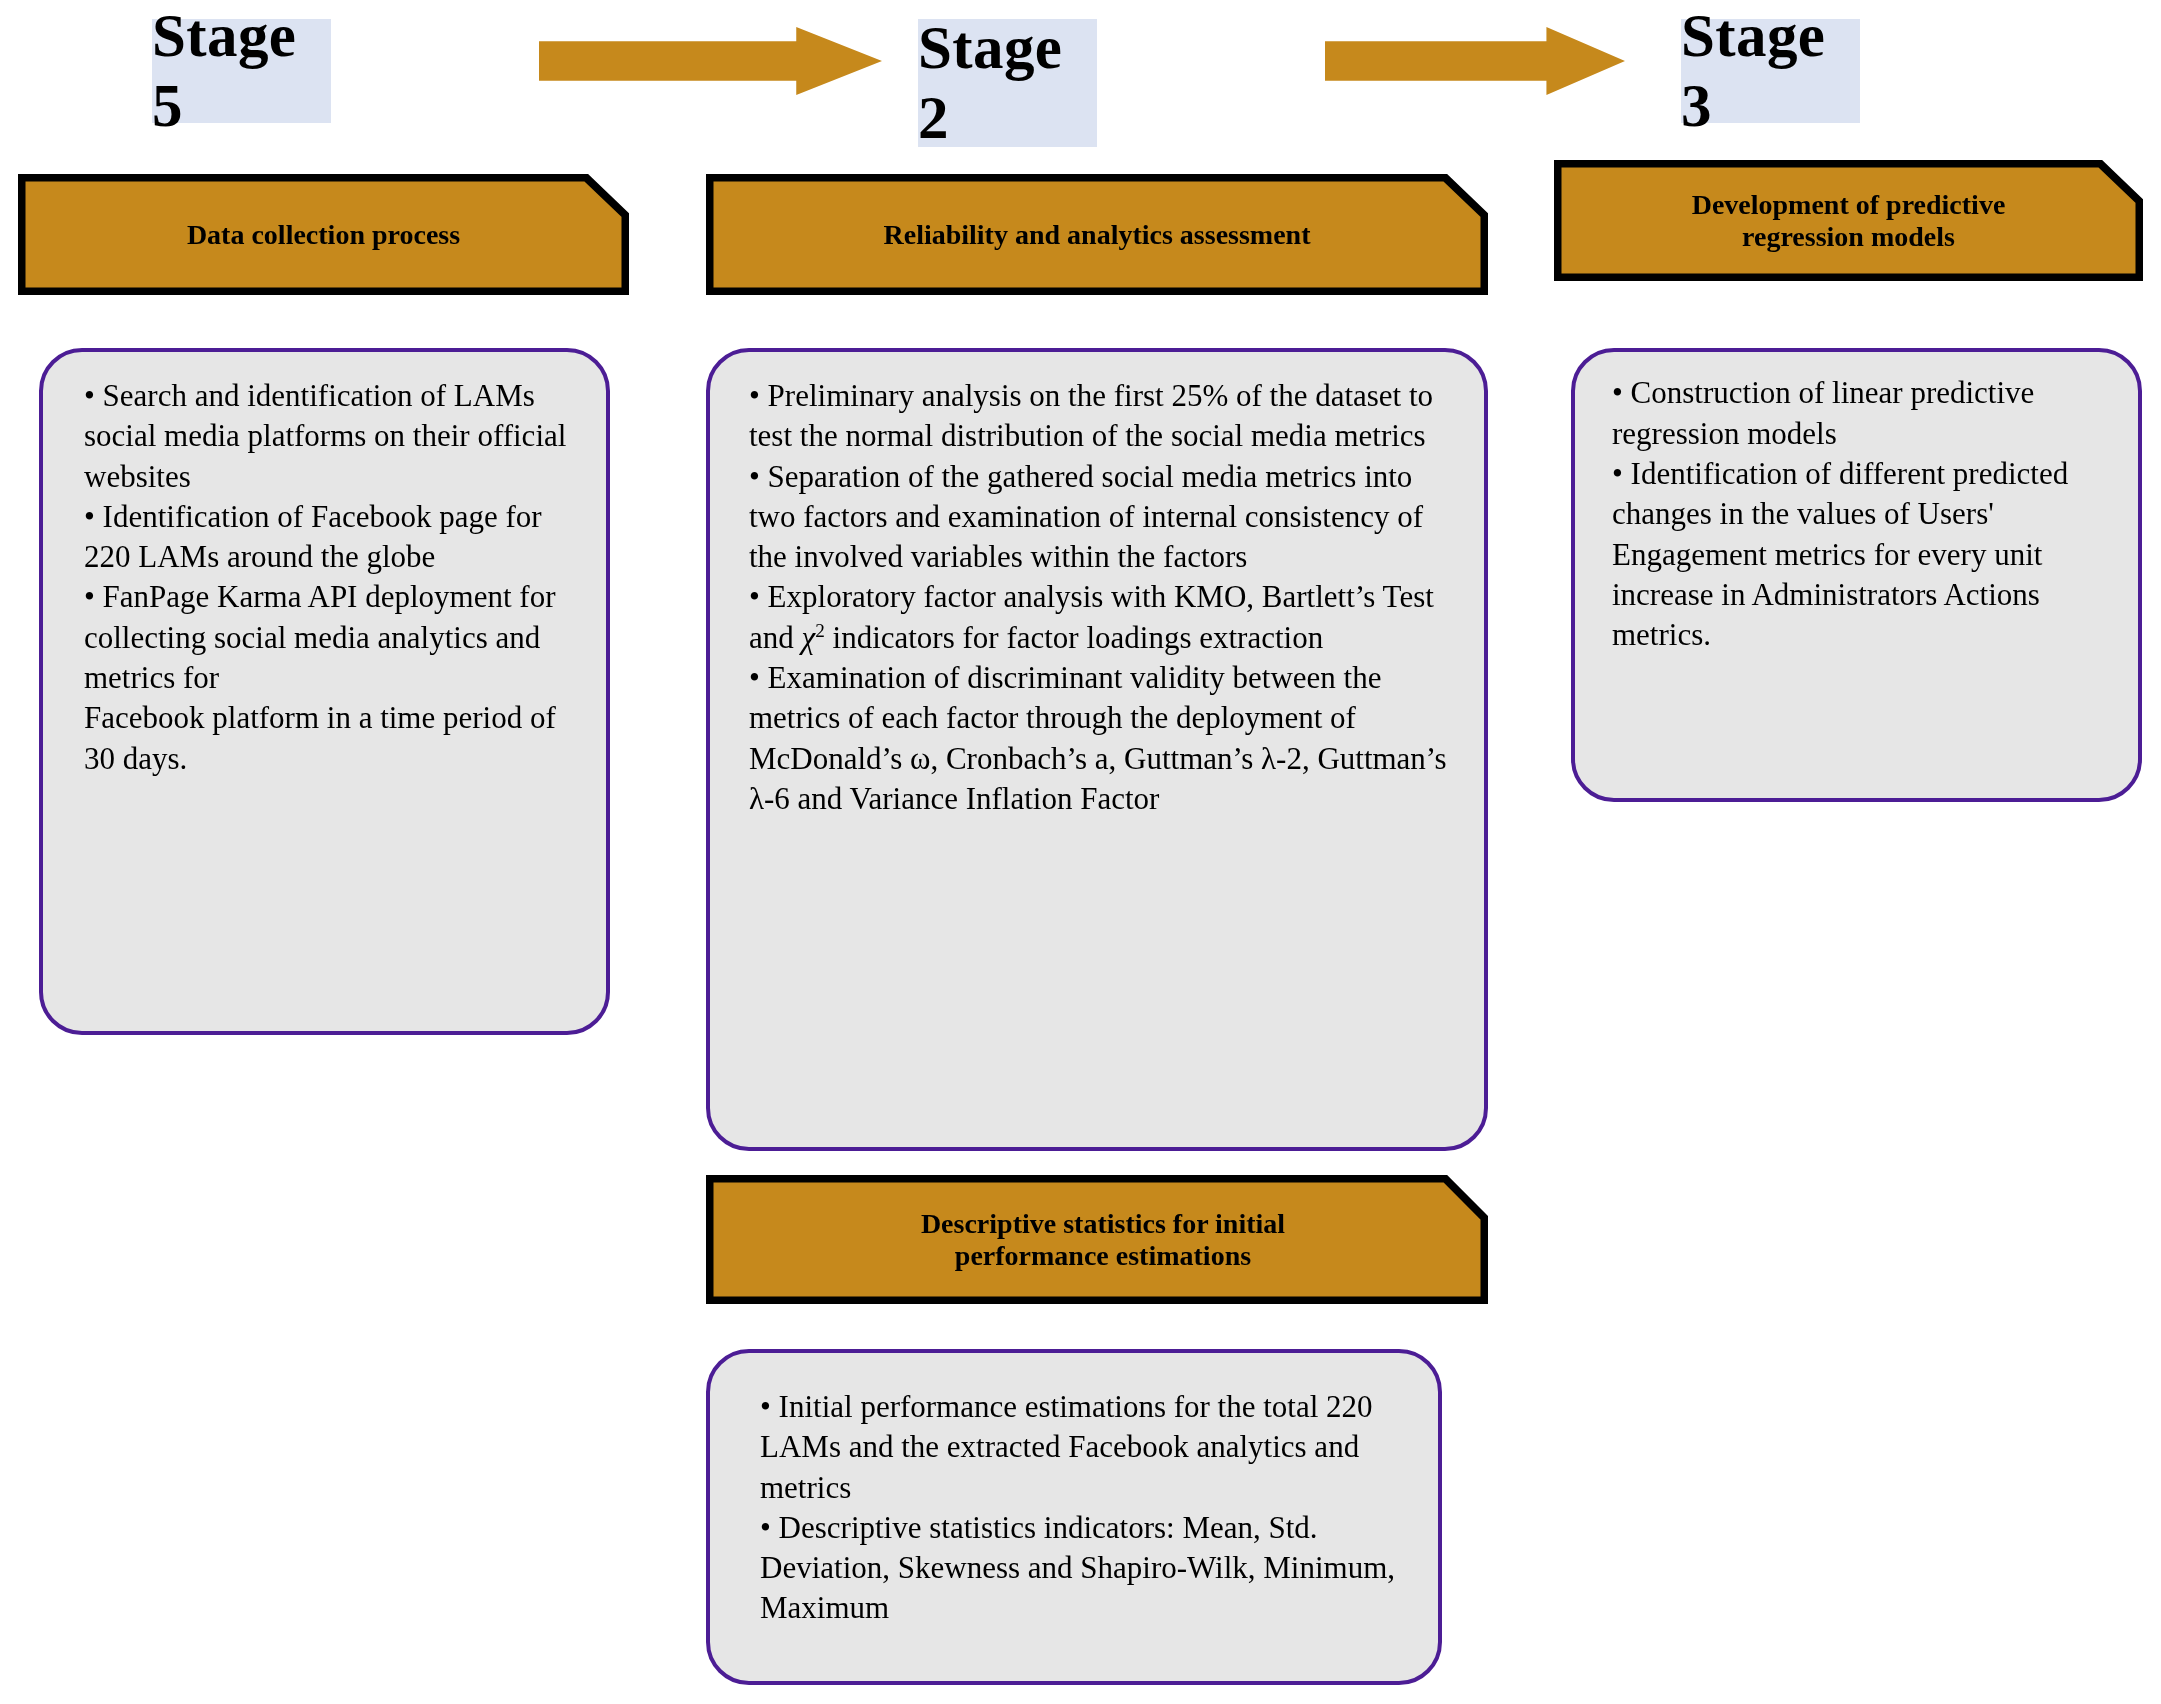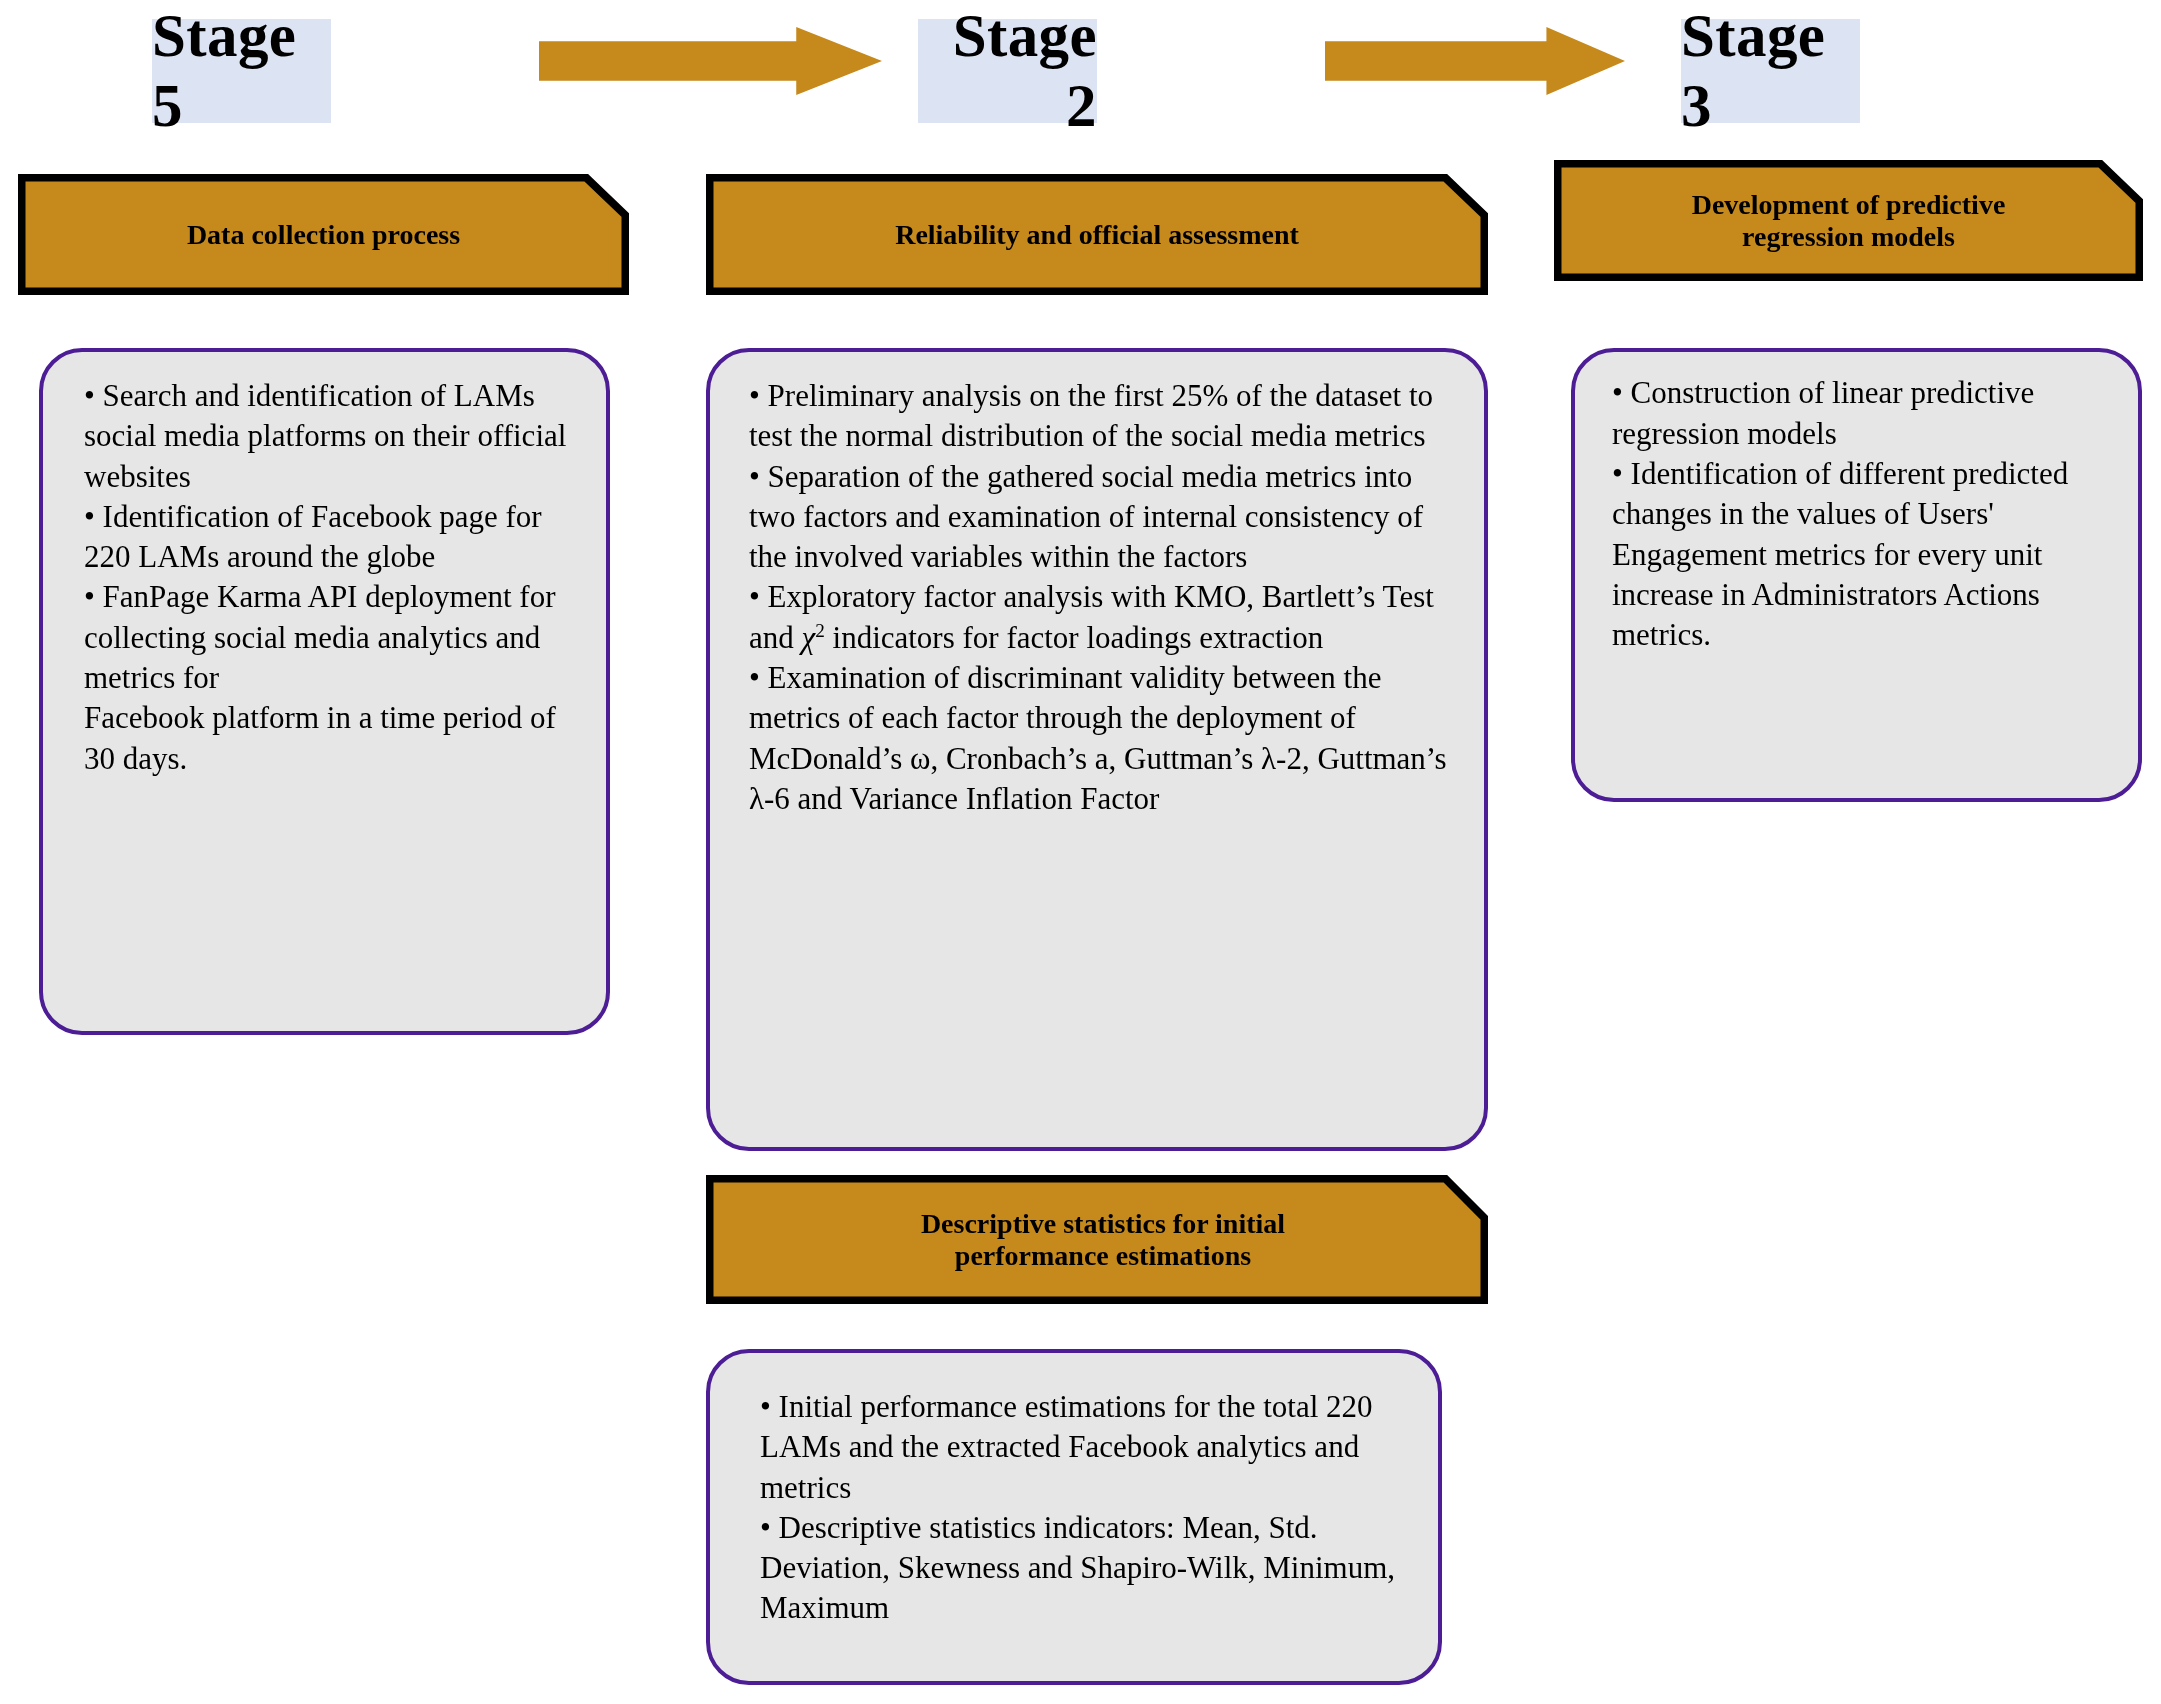--- a/index.html
+++ b/index.html
@@ -80,21 +80,21 @@
   sup { font-size: 0.62em; vertical-align: super; line-height: 0; }
   .ital { font-style: italic; }
 </style>
 </head>
 <body>
 
 <div class="stage-chip" style="left:152px; top:19px; width:179px; height:104px;">
   <span>Stage 5</span>
 </div>
 
-<div class="stage-chip" style="left:918px; top:19px; width:179px; height:104px;text-align:right;">
+<div class="stage-chip" style="left:918px; top:19px; width:179px; height:128px;">
   <span>Stage 2</span>
 </div>
 
 <div class="stage-chip" style="left:1681px; top:19px; width:179px; height:104px;">
   <span>Stage 3</span>
 </div>
 
 <div class="arrow" style="left:539px; top:27px; width:343px; height:68px;">
   <svg viewBox="0 0 480 95" preserveAspectRatio="none" aria-hidden="true">
     <polygon points="0,20 360,20 360,0 480,47.5 360,95 360,75 0,75" fill="#c6891c"></polygon>
@@ -118,21 +118,21 @@
   <div class="body-text">• Search and identification of LAMs social media platforms on their official websites
 • Identification of Facebook page for 220 LAMs around the globe
 • FanPage Karma API deployment for collecting social media analytics and metrics for
 Facebook platform in a time period of 30 days.</div>
 </div>
 
 <div class="banner" style="left:706px; top:174px; width:782px; height:121px;">
   <svg class="banner-shape" viewBox="0 0 1095 170" preserveAspectRatio="none" aria-hidden="true">
     <polygon points="5,5 1035,5 1090,58 1090,165 5,165" fill="#c6891c" stroke="#000000" stroke-width="11"></polygon>
   </svg>
-  <div class="banner-label">Reliability and official assessment</div>
+  <div class="banner-label">Reliability and analytics assessment</div>
 </div>
 
 <div class="bodybox" style="left:706px; top:348px; width:782px; height:803px; padding-left:39px;">
   <div class="body-text"><span>• Preliminary analysis on the first 25% of the dataset to test the normal distribution of the social media metrics
 • Separation of the gathered social media metrics into two factors and examination of internal consistency of the involved variables within the factors
 • Exploratory factor analysis with KMO, Bartlett’s Test and </span><span class="ital">χ</span><sup>2</sup><span> indicators for factor loadings extraction
 • Examination of discriminant validity between the metrics of each factor through the deployment of McDonald’s ω, Cronbach’s a, Guttman’s λ-2, Guttman’s λ-6 and Variance Inflation Factor</span></div>
 </div>
 
 <div class="banner align-top" style="left:706px; top:1175px; width:782px; height:129px;">

